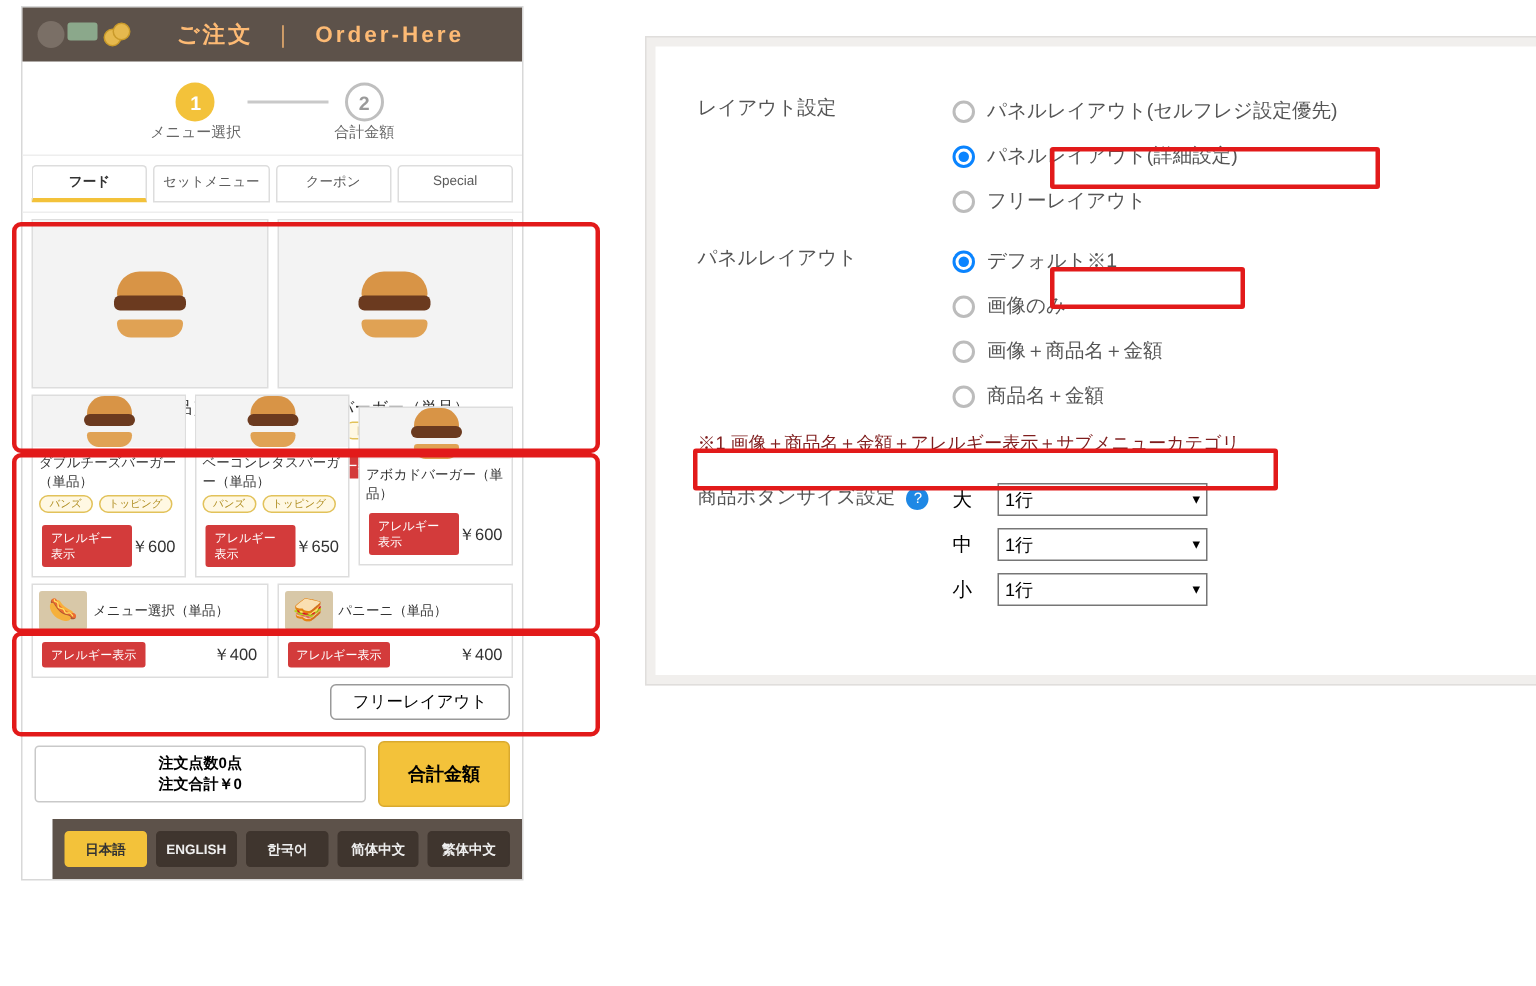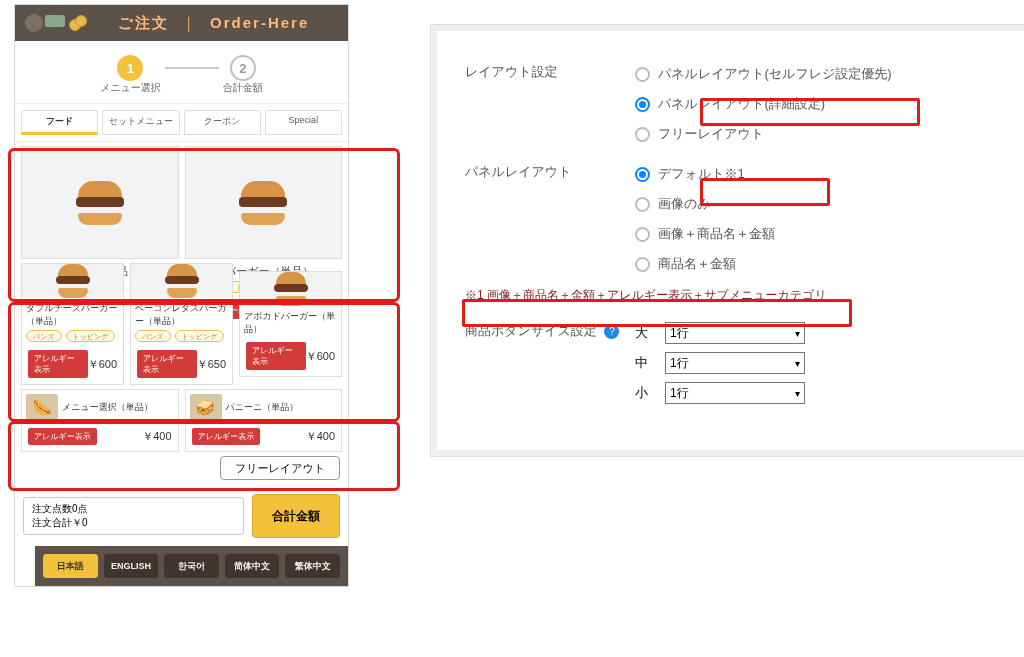--- a/index.html
+++ b/index.html
@@ -47,21 +47,21 @@
 
   .row-tiny { display:flex; gap:6px; margin-top:4px; }
   .card-tiny { flex:1; border:1px solid #ddd; background:#fff; display:flex; flex-direction:column; }
   .tiny-head { display:flex; align-items:center; gap:4px; padding:4px; }
   .img-tiny { width:32px; height:26px; background:#d8c8a8; border-radius:2px; display:flex; align-items:center; justify-content:center; }
 
   .summary { display:flex; gap:8px; padding:8px; align-items:center; }
   .summary-left { flex:1; }
   .summary-btn { margin-left:auto; width:120px; height:24px; border:1px solid #999; border-radius:4px; font-size:11px; text-align:center; line-height:22px; margin-bottom:6px; cursor:pointer; }
   .summary-box { border:1px solid #c9c9c9; border-radius:3px; padding:4px 8px; font-size:10px; }
-  .summary-row { display:flex; justify-content:flex-start; }
+  .summary-row { display:flex; justify-content:center;font-weight:bold; }
   .total-btn { width:88px; height:44px; background:#f3c23a; border:1px solid #d9a92e; border-radius:4px; cursor:pointer; font-size:12px; font-weight:bold; display:flex; align-items:center; justify-content:center; }
 
   .langbar { background:#5d524a; padding:8px; display:flex; gap:6px; justify-content:center;margin-left:20px; }
   .lang { flex:1; height:24px; border-radius:3px; font-size:9px; font-weight:bold; display:flex; align-items:center; justify-content:center; border:1px solid #3f352e; background:#3f352e; color:#efefef; cursor:pointer; }
   .lang.active { background:#f3c23a; border:1px solid #f3c23a; color:#333; }
 
   
   .burger { width:56px; height:44px; position:relative; }
   .burger .bun-top { position:absolute; top:0; left:6px; right:6px; height:18px; background:#d89446; border-radius:20px 20px 4px 4px; }
   .burger .patty { position:absolute; top:16px; left:4px; right:4px; height:10px; background:#6b3a1f; border-radius:4px; }

